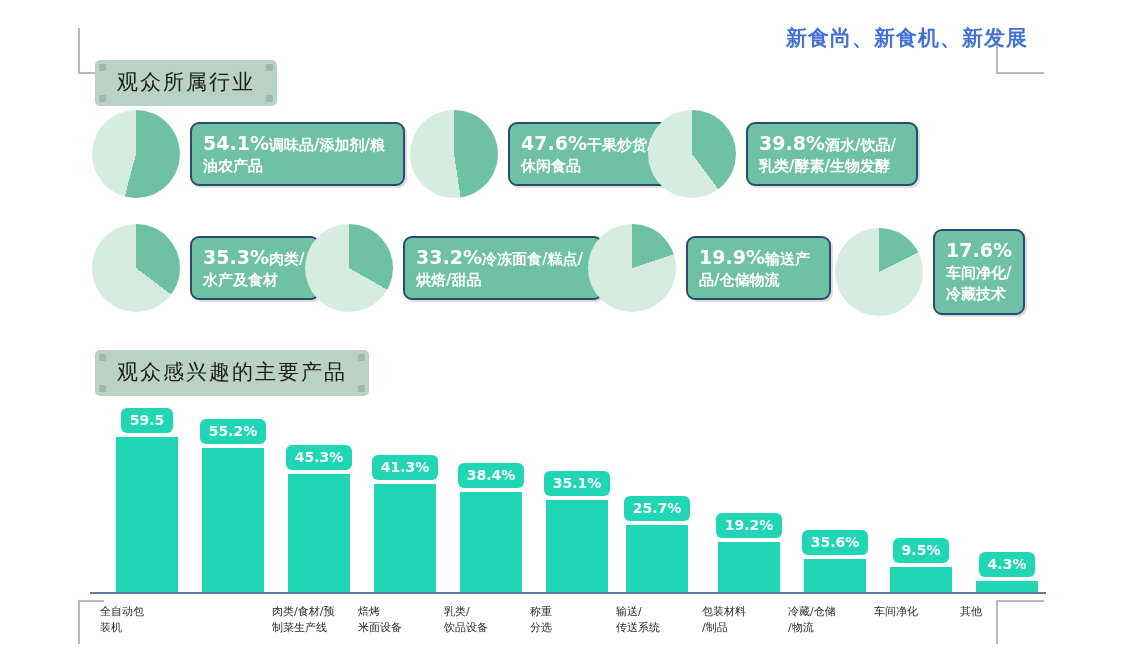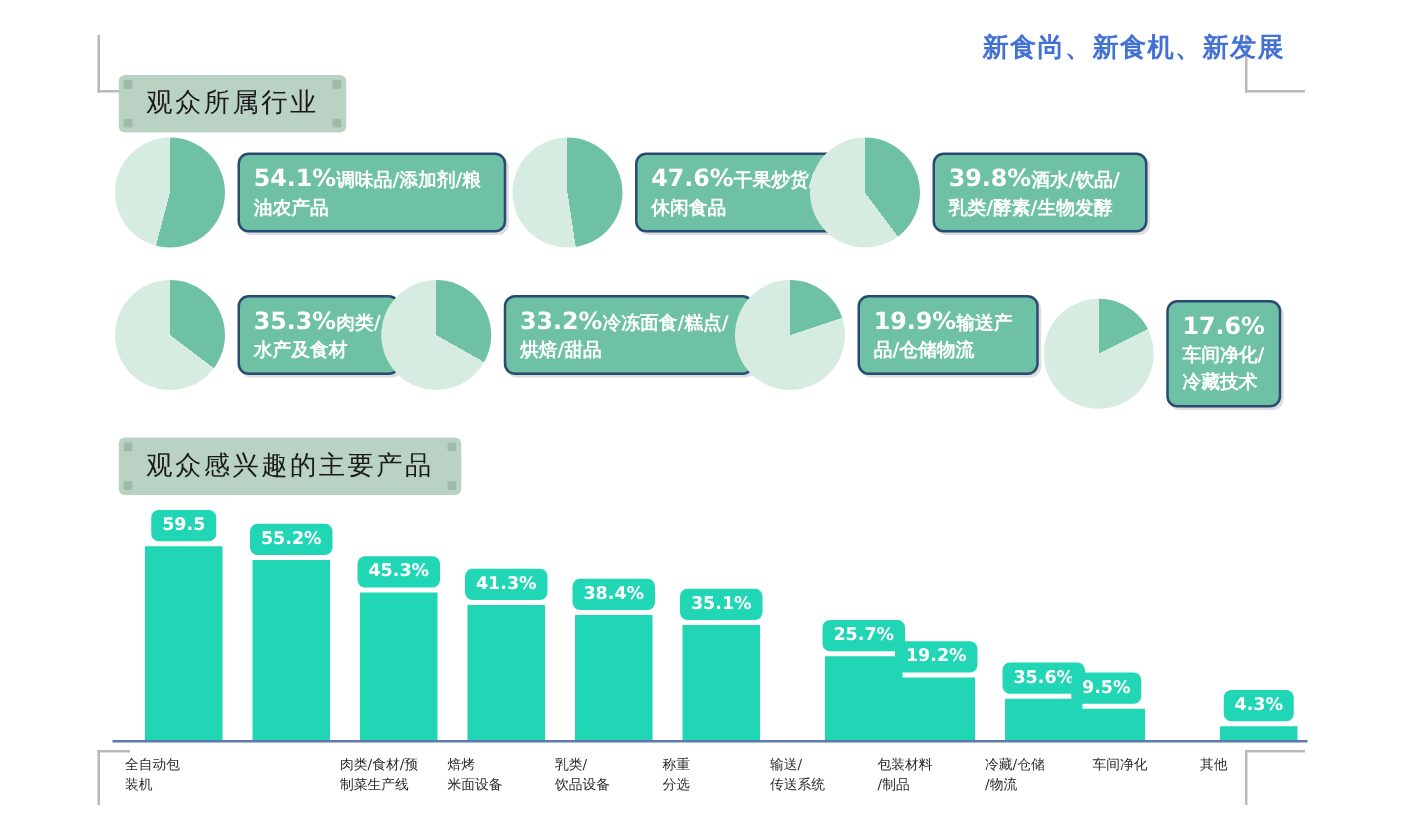--- a/index.html
+++ b/index.html
@@ -153,21 +153,21 @@
         <div class="pie-label" style="max-width: 130px;"><span class="pct">35.3%</span><span class="txt">肉类/水产及食材</span></div>
       </div>
       <div class="pie-item" style="left: 305px; top: 0px;">
         <div class="pie" style="background: conic-gradient(rgb(110, 193, 165) 0deg, rgb(110, 193, 165) 119.52deg, rgb(215, 236, 225) 119.52deg, rgb(215, 236, 225) 360deg);"></div>
         <div class="pie-label" style="max-width: 200px;"><span class="pct">33.2%</span><span class="txt">冷冻面食/糕点/烘焙/甜品</span></div>
       </div>
       <div class="pie-item" style="left: 588px; top: 0px;">
         <div class="pie" style="background: conic-gradient(rgb(110, 193, 165) 0deg, rgb(110, 193, 165) 71.64deg, rgb(215, 236, 225) 71.64deg, rgb(215, 236, 225) 360deg);"></div>
         <div class="pie-label" style="max-width: 145px;"><span class="pct">19.9%</span><span class="txt">输送产品/仓储物流</span></div>
       </div>
-      <div class="pie-item" style="left: 835px; top: 15px;">
+      <div class="pie-item" style="left: 835px; top: 4px;">
         <div class="pie" style="background: conic-gradient(rgb(110, 193, 165) 0deg, rgb(110, 193, 165) 63.36deg, rgb(215, 236, 225) 63.36deg, rgb(215, 236, 225) 360deg);"></div>
         <div class="pie-label" style="max-width: 135px;"><span class="pct">17.6%</span><span class="txt">车间净化/冷藏技术</span></div>
       </div>
     </div>
 
   <div class="section-header" id="hdr-products">
     <span class="nub a"></span>
     <span class="nub b"></span>
     <span class="nub c"></span>
     <span class="nub d"></span>
@@ -194,33 +194,33 @@
           <div class="bar" style="height: 108px;"></div>
         </div>
         <div class="bar-col" style="left: 358px;">
           <div class="bar-tag">38.4%</div>
           <div class="bar" style="height: 100px;"></div>
         </div>
         <div class="bar-col" style="left: 444px;">
           <div class="bar-tag">35.1%</div>
           <div class="bar" style="height: 92px;"></div>
         </div>
-        <div class="bar-col" style="left: 558px;">
+        <div class="bar-col" style="left: 524px;">
           <div class="bar-tag">25.7%</div>
           <div class="bar" style="height: 67px;"></div>
         </div>
         <div class="bar-col" style="left: 616px;">
           <div class="bar-tag">19.2%</div>
           <div class="bar" style="height: 50px;"></div>
         </div>
         <div class="bar-col" style="left: 702px;">
           <div class="bar-tag">35.6%</div>
           <div class="bar" style="height: 33px;"></div>
         </div>
-        <div class="bar-col" style="left: 752px;">
+        <div class="bar-col" style="left: 788px;">
           <div class="bar-tag">9.5%</div>
           <div class="bar" style="height: 25px;"></div>
         </div>
         <div class="bar-col" style="left: 874px;">
           <div class="bar-tag">4.3%</div>
           <div class="bar" style="height: 11px;"></div>
         </div>
       </div>
     <div class="x-labels" id="x-labels">
         <div class="x-label" style="left: 10px;">

